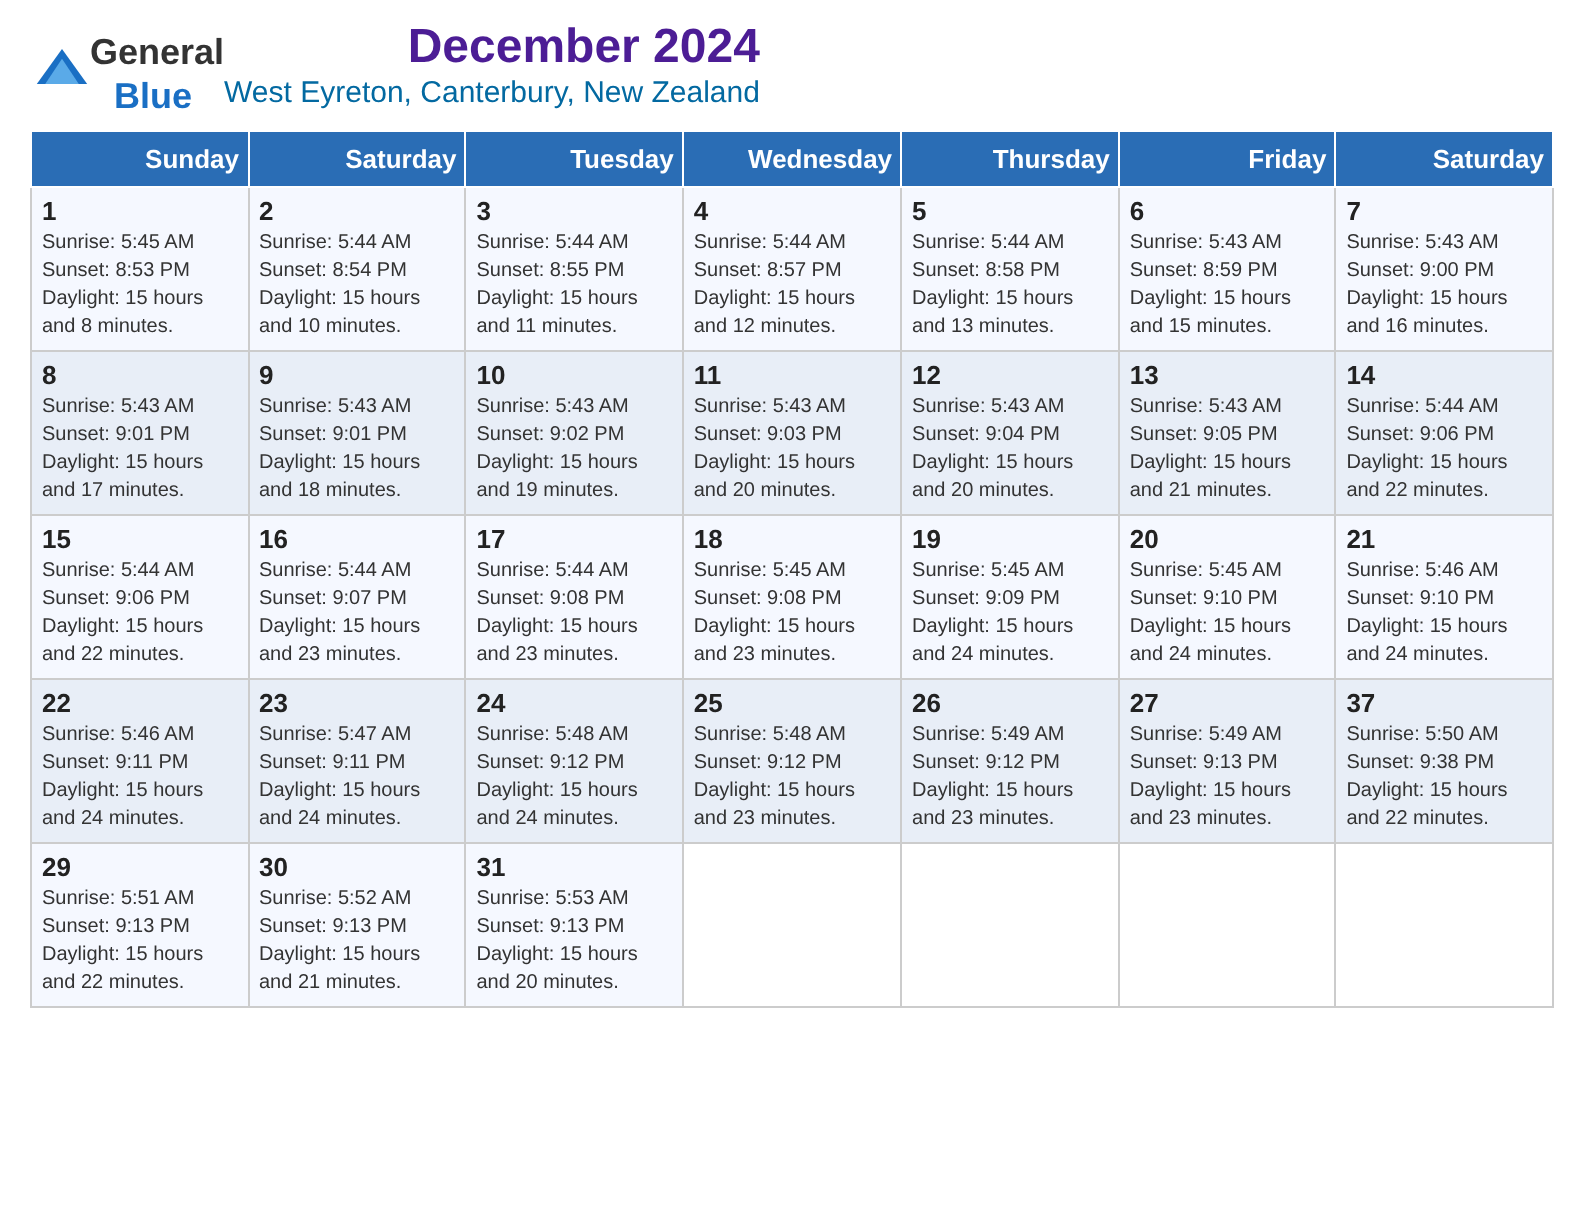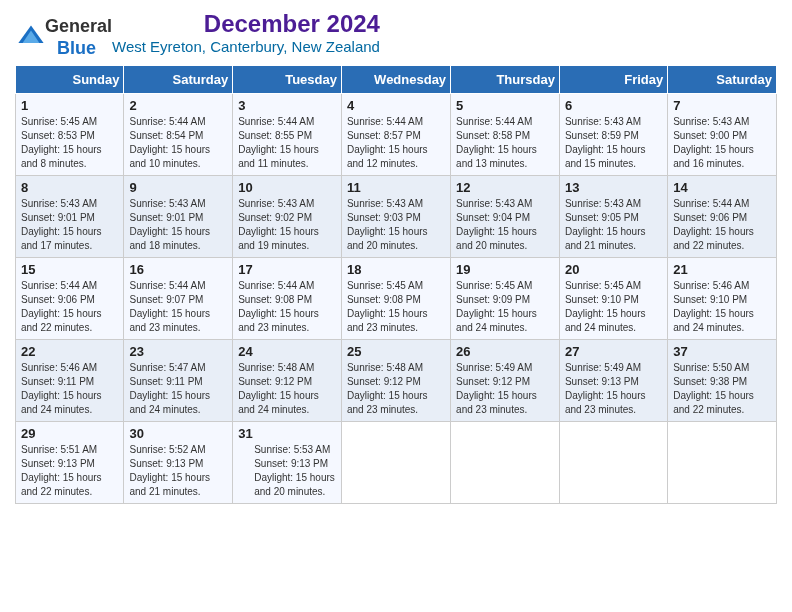--- a/index.html
+++ b/index.html
@@ -340,21 +340,21 @@
         </td>
         <td>
           <span class="day-num">30</span>
           <div class="day-content" style="white-space: pre-line;">Sunrise: 5:52 AM
 Sunset: 9:13 PM
 Daylight: 15 hours
 and 21 minutes.</div>
         </td>
         <td>
           <span class="day-num">31</span>
-          <div class="day-content" style="white-space: pre-line; margin-left: 16px;">Sunrise: 5:53 AM
+          <div class="day-content" style="white-space: pre-line;">Sunrise: 5:53 AM
 Sunset: 9:13 PM
 Daylight: 15 hours
 and 20 minutes.</div>
         </td>
         <td class="empty-cell"></td>
         <td class="empty-cell"></td>
         <td class="empty-cell"></td>
         <td class="empty-cell"></td>
       </tr>
     </tbody>

